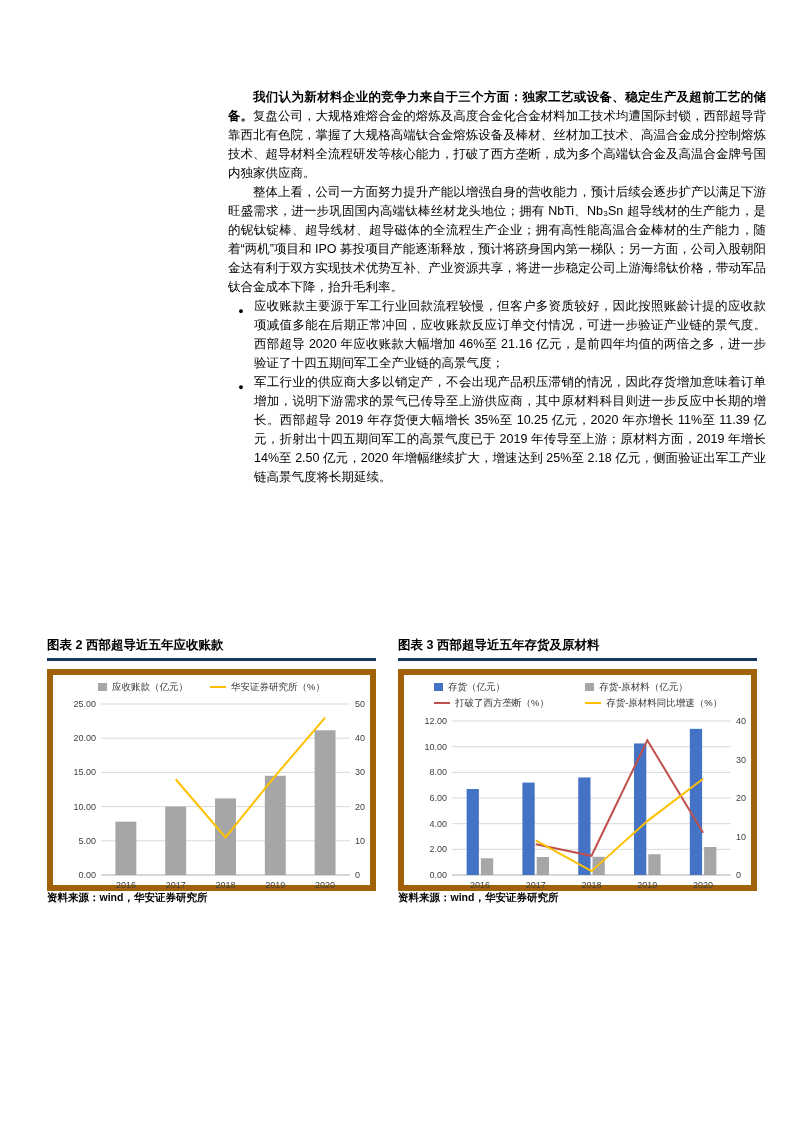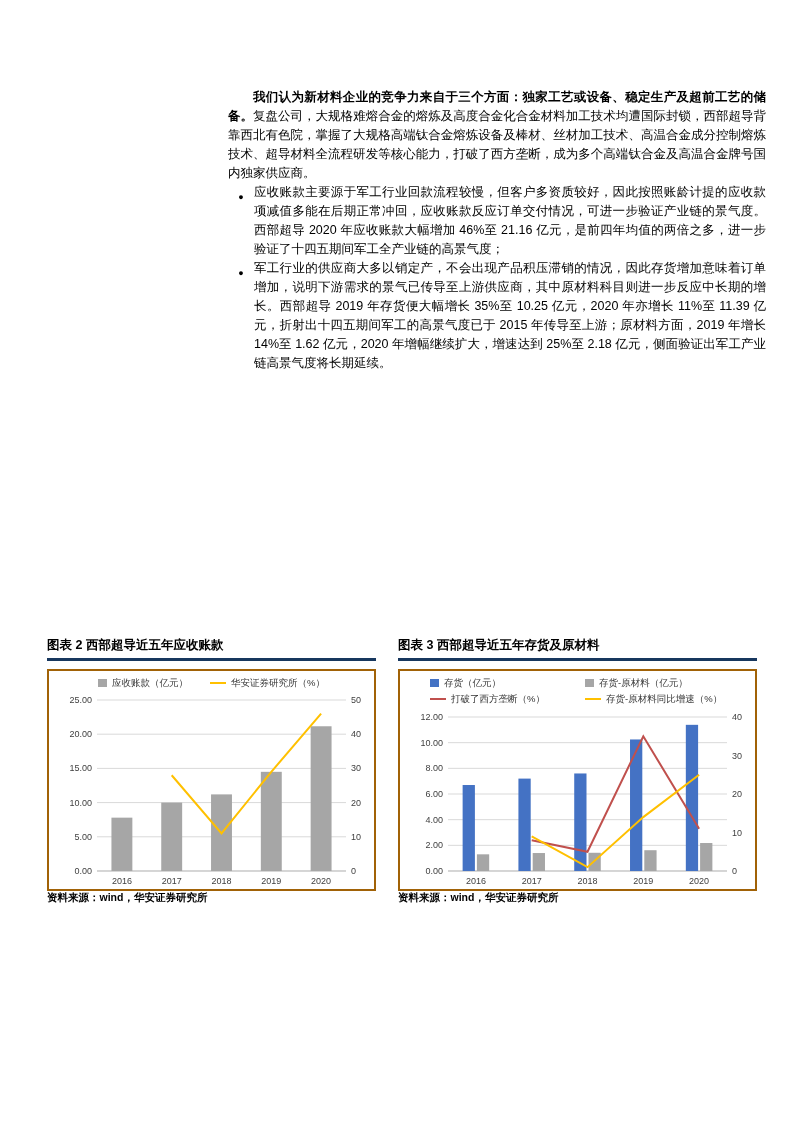--- a/index.html
+++ b/index.html
@@ -16,49 +16,50 @@
   .para b{font-weight:bold;}
   .bullet{display:flex;margin:0;}
   .bullet .dot{width:26px;flex:none;font-size:9px;padding-top:5px;text-align:center;}
   .bullet .btext{flex:1;text-align:justify;}
   .figure{position:absolute;top:637px;}
   .figure.left{left:47px;width:329px;}
   .figure.right{left:398px;width:359px;}
   .fig-title{font-size:12.5px;font-weight:bold;white-space:nowrap;}
   .fig-rule{height:2.5px;background:#17375E;margin-top:4px;}
   .chart-box{
-    margin-top:8px;border:2px solid #a16207;height:222px;
+    margin-top:8px;border:6px solid #a16207;height:222px;
     display:flex;flex-direction:column;padding:4px 2px 2px 2px;box-sizing:border-box;
   }
   .legend{font-size:9.5px;color:#333;}
   .legend-row{display:flex;justify-content:center;gap:22px;padding:2px 0 2px 0;}
   .legend-grid{display:flex;flex-wrap:wrap;padding:2px 0 0 28px;text-align:center;}
   .legend-grid .legend-item{flex:0 0 48%;box-sizing:border-box;margin-bottom:3px;}
   .legend-item{display:inline-flex;align-items:center;gap:5px;white-space:nowrap;}
   .swatch{display:inline-block;flex:none;}
   .swatch.bar{width:9px;height:8px;}
   .swatch.line{width:16px;height:2px;}
   .chart-canvas{flex:1;min-height:0;}
   .source{font-size:10.5px;font-weight:bold;}
 </style>
 </head>
 <body>
 
 <div class="page">
 
   <div class="text-block">
     <p class="para"><b>我们认为新材料企业的竞争力来自于三个方面：独家工艺或设备、稳定生产及超前工艺的储备。</b><span>复盘公司，大规格难熔合金的熔炼及高度合金化合金材料加工技术均遭国际封锁，西部超导背靠西北有色院，掌握了大规格高端钛合金熔炼设备及棒材、丝材加工技术、高温合金成分控制熔炼技术、超导材料全流程研发等核心能力，打破了西方垄断，成为多个高端钛合金及高温合金牌号国内独家供应商。</span></p>
+    <p class="para"><span>整体上看，公司一方面努力提升产能以增强自身的营收能力，预计后续会逐步扩产以满足下游旺盛需求，进一步巩固国内高端钛棒丝材龙头地位；拥有 NbTi、Nb₃Sn 超导线材的生产能力，是的铌钛锭棒、超导线材、超导磁体的全流程生产企业；拥有高性能高温合金棒材的生产能力，随着“两机”项目和 IPO 募投项目产能逐渐释放，预计将跻身国内第一梯队；另一方面，公司入股朝阳金达有利于双方实现技术优势互补、产业资源共享，将进一步稳定公司上游海绵钛价格，带动军品钛合金成本下降，抬升毛利率。</span></p>
 
     <div class="bullet">
       <span class="dot">●</span>
       <div class="btext">应收账款主要源于军工行业回款流程较慢，但客户多资质较好，因此按照账龄计提的应收款项减值多能在后期正常冲回，应收账款反应订单交付情况，可进一步验证产业链的景气度。西部超导 2020 年应收账款大幅增加 46%至 21.16 亿元，是前四年均值的两倍之多，进一步验证了十四五期间军工全产业链的高景气度；</div>
     </div>
     <div class="bullet">
       <span class="dot">●</span>
-      <div class="btext">军工行业的供应商大多以销定产，不会出现产品积压滞销的情况，因此存货增加意味着订单增加，说明下游需求的景气已传导至上游供应商，其中原材料科目则进一步反应中长期的增长。西部超导 2019 年存货便大幅增长 35%至 10.25 亿元，2020 年亦增长 11%至 11.39 亿元，折射出十四五期间军工的高景气度已于 2015 年传导至上游；原材料方面，2019 年增长 14%至 1.62 亿元，2020 年增幅继续扩大，增速达到 25%至 2.18 亿元，侧面验证出军工产业链高景气度将长期延续。</div>
+      <div class="btext">军工行业的供应商大多以销定产，不会出现产品积压滞销的情况，因此存货增加意味着订单增加，说明下游需求的景气已传导至上游供应商，其中原材料科目则进一步反应中长期的增长。西部超导 2019 年存货便大幅增长 35%至 10.25 亿元，2020 年亦增长 11%至 11.39 亿元，折射出十四五期间军工的高景气度已于 2019 年传导至上游；原材料方面，2019 年增长 14%至 2.50 亿元，2020 年增幅继续扩大，增速达到 25%至 2.18 亿元，侧面验证出军工产业链高景气度将长期延续。</div>
     </div>
   </div>
 
   <div class="figure left">
     <div class="fig-title">图表 2 西部超导近五年应收账款</div>
     <div class="fig-rule"></div>
     <div class="chart-box">
       <div class="legend legend-row">
           <span class="legend-item">
             <span class="swatch bar" style="background: rgb(166, 166, 166);"></span>

